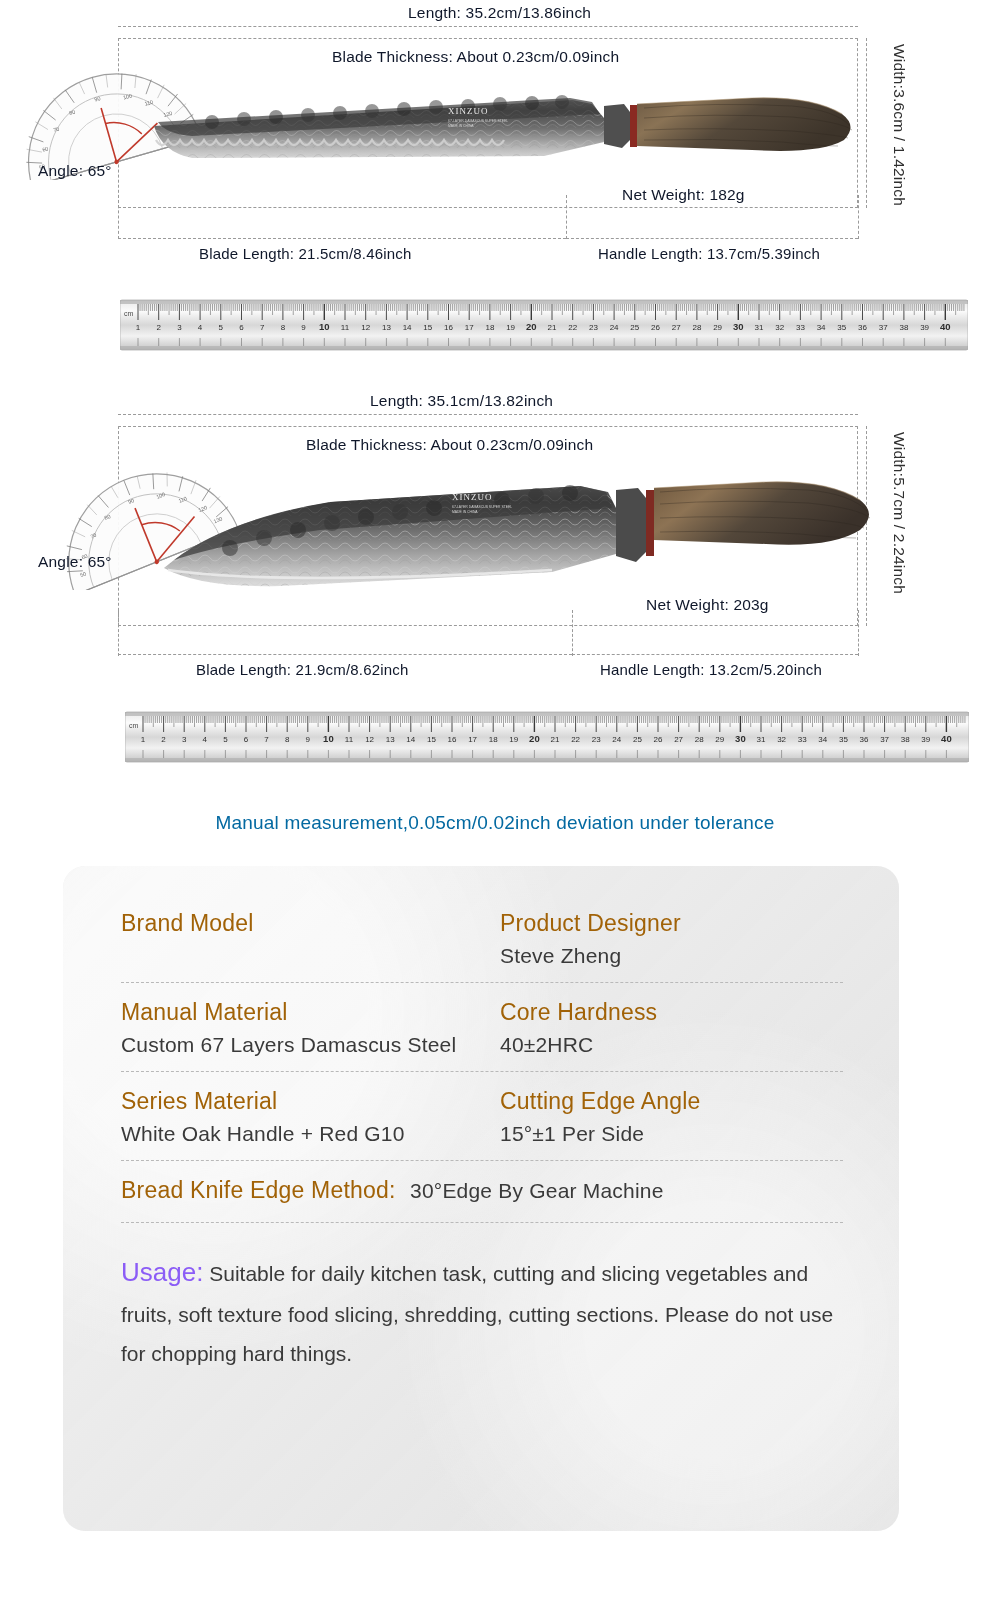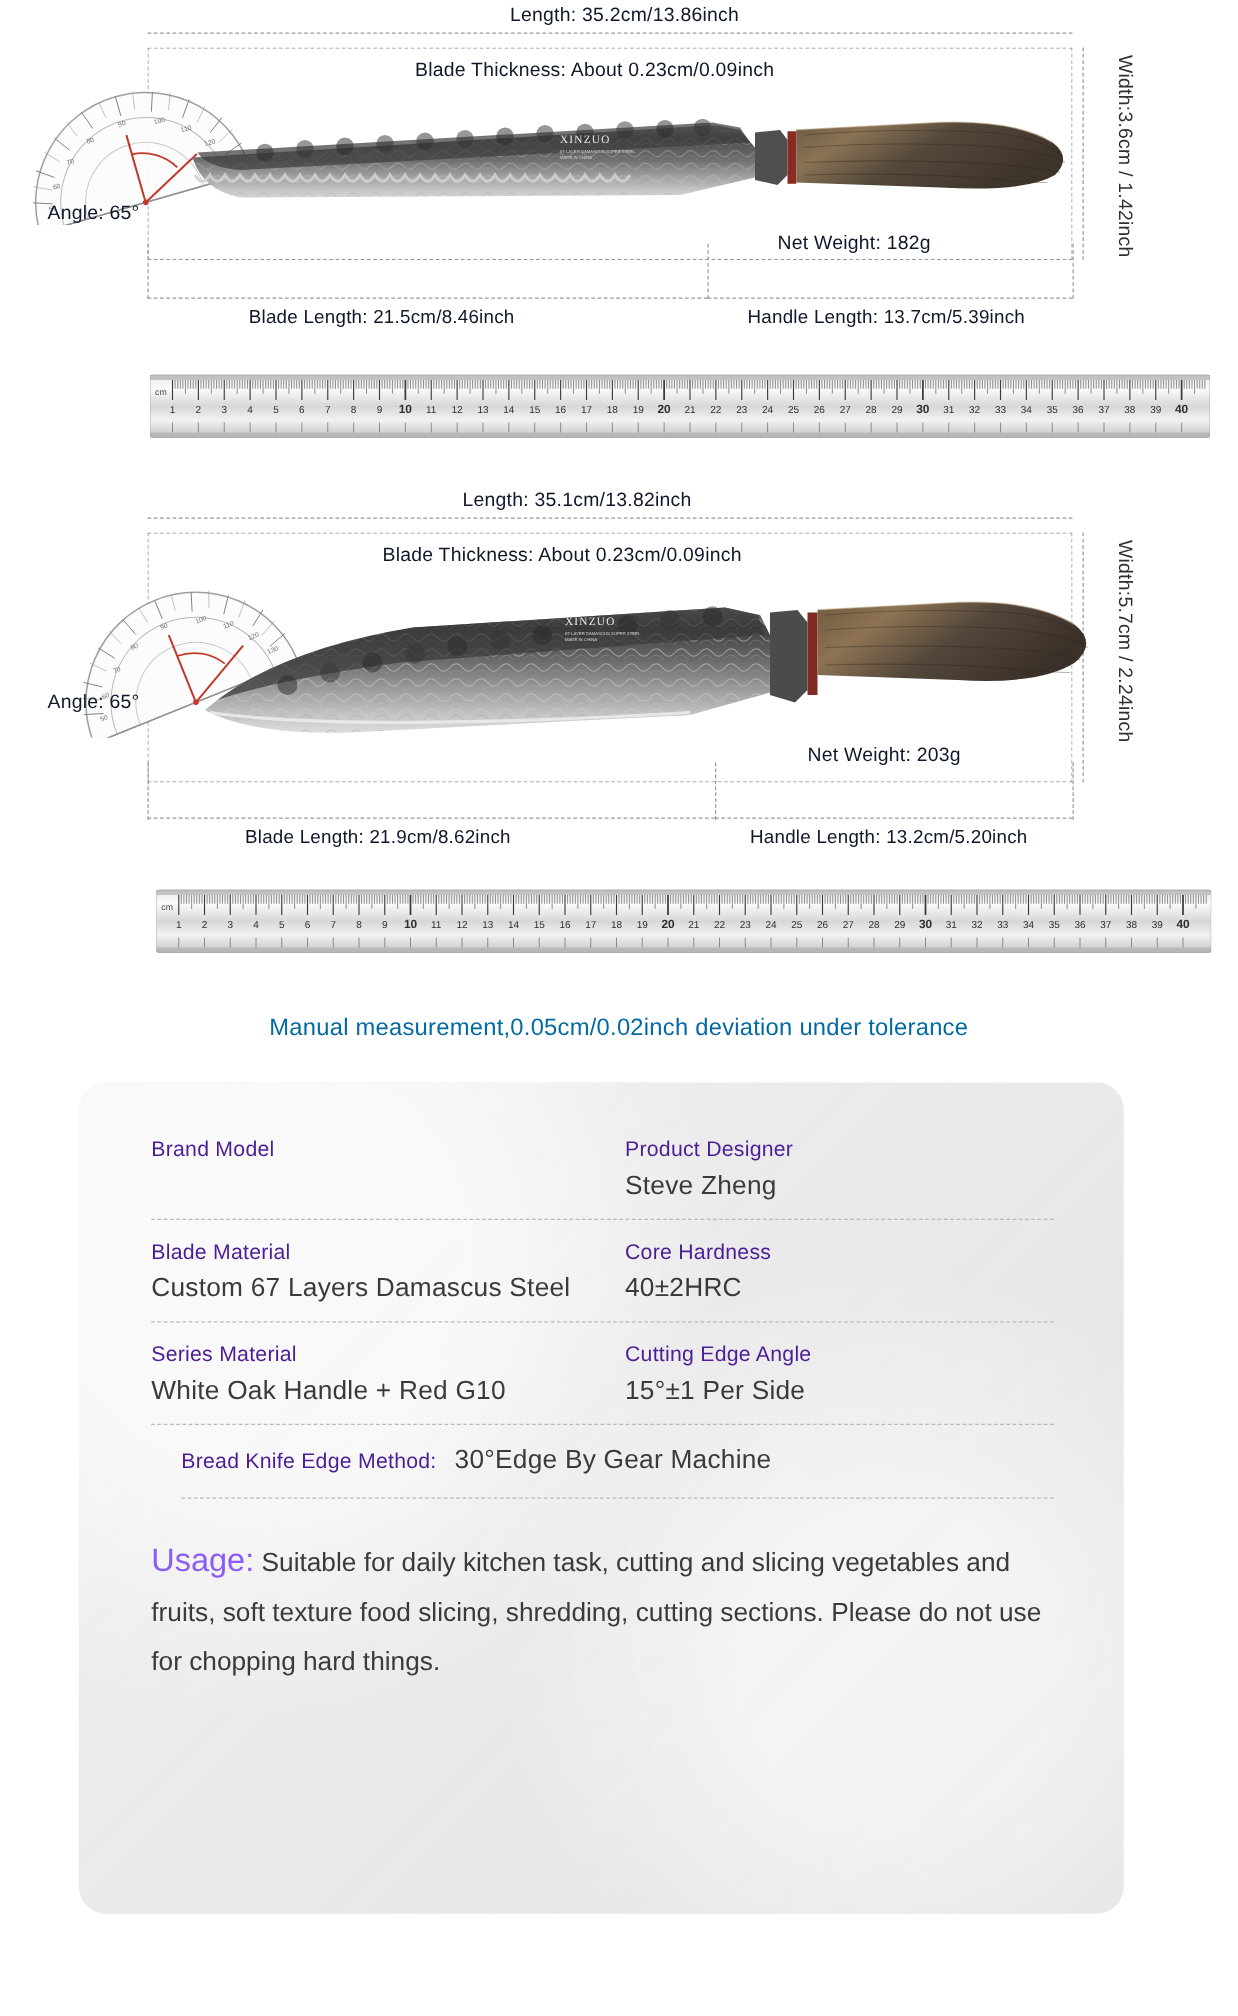--- a/index.html
+++ b/index.html
@@ -104,31 +104,31 @@
   .spec-row {
     display: flex;
     padding: 0 0 14px 0;
     border-bottom: 1px dashed #b9b9b9;
     margin-bottom: 16px;
   }
   .spec-row:last-child { border-bottom: none; }
   .spec-col { width: 50%; }
   .spec-col.right { padding-left: 18px; }
   .spec-title {
-    font-size: 17px;
-    color: #4c1d95;
+    font-size: 23px;
+    color: #a16207;
     margin-bottom: 7px;
     letter-spacing: .2px;
   }
   .spec-value {
     font-size: 21px;
     color: #3a3a3a;
     letter-spacing: .2px;
   }
-  .spec-row.inline { display: block; margin-left: 24px; }
+  .spec-row.inline { display: block; }
   .spec-row.inline .spec-title { display: inline; margin-right: 10px; }
   .spec-row.inline .spec-value { display: inline; font-size: 21px; }
 
   .usage-row { padding-top: 6px; }
   .usage-text {
     font-size: 21px;
     line-height: 1.82;
     color: #3a3a3a;
   }
   .usage-text .lead { font-size: 26px; color: #8b5cf6; }
@@ -1411,21 +1411,21 @@
           <div class="spec-title">Brand Model</div>
         </div>
         <div class="spec-col right">
           <div class="spec-title">Product Designer</div>
           <div class="spec-value">Steve Zheng</div>
         </div>
       </div>
 
       <div class="spec-row">
         <div class="spec-col">
-          <div class="spec-title">Blade Material</div>
+          <div class="spec-title">Manual Material</div>
           <div class="spec-value">Custom 67 Layers Damascus Steel</div>
         </div>
         <div class="spec-col right">
           <div class="spec-title">Core Hardness</div>
           <div class="spec-value">40±2HRC</div>
         </div>
       </div>
 
       <div class="spec-row">
         <div class="spec-col">

